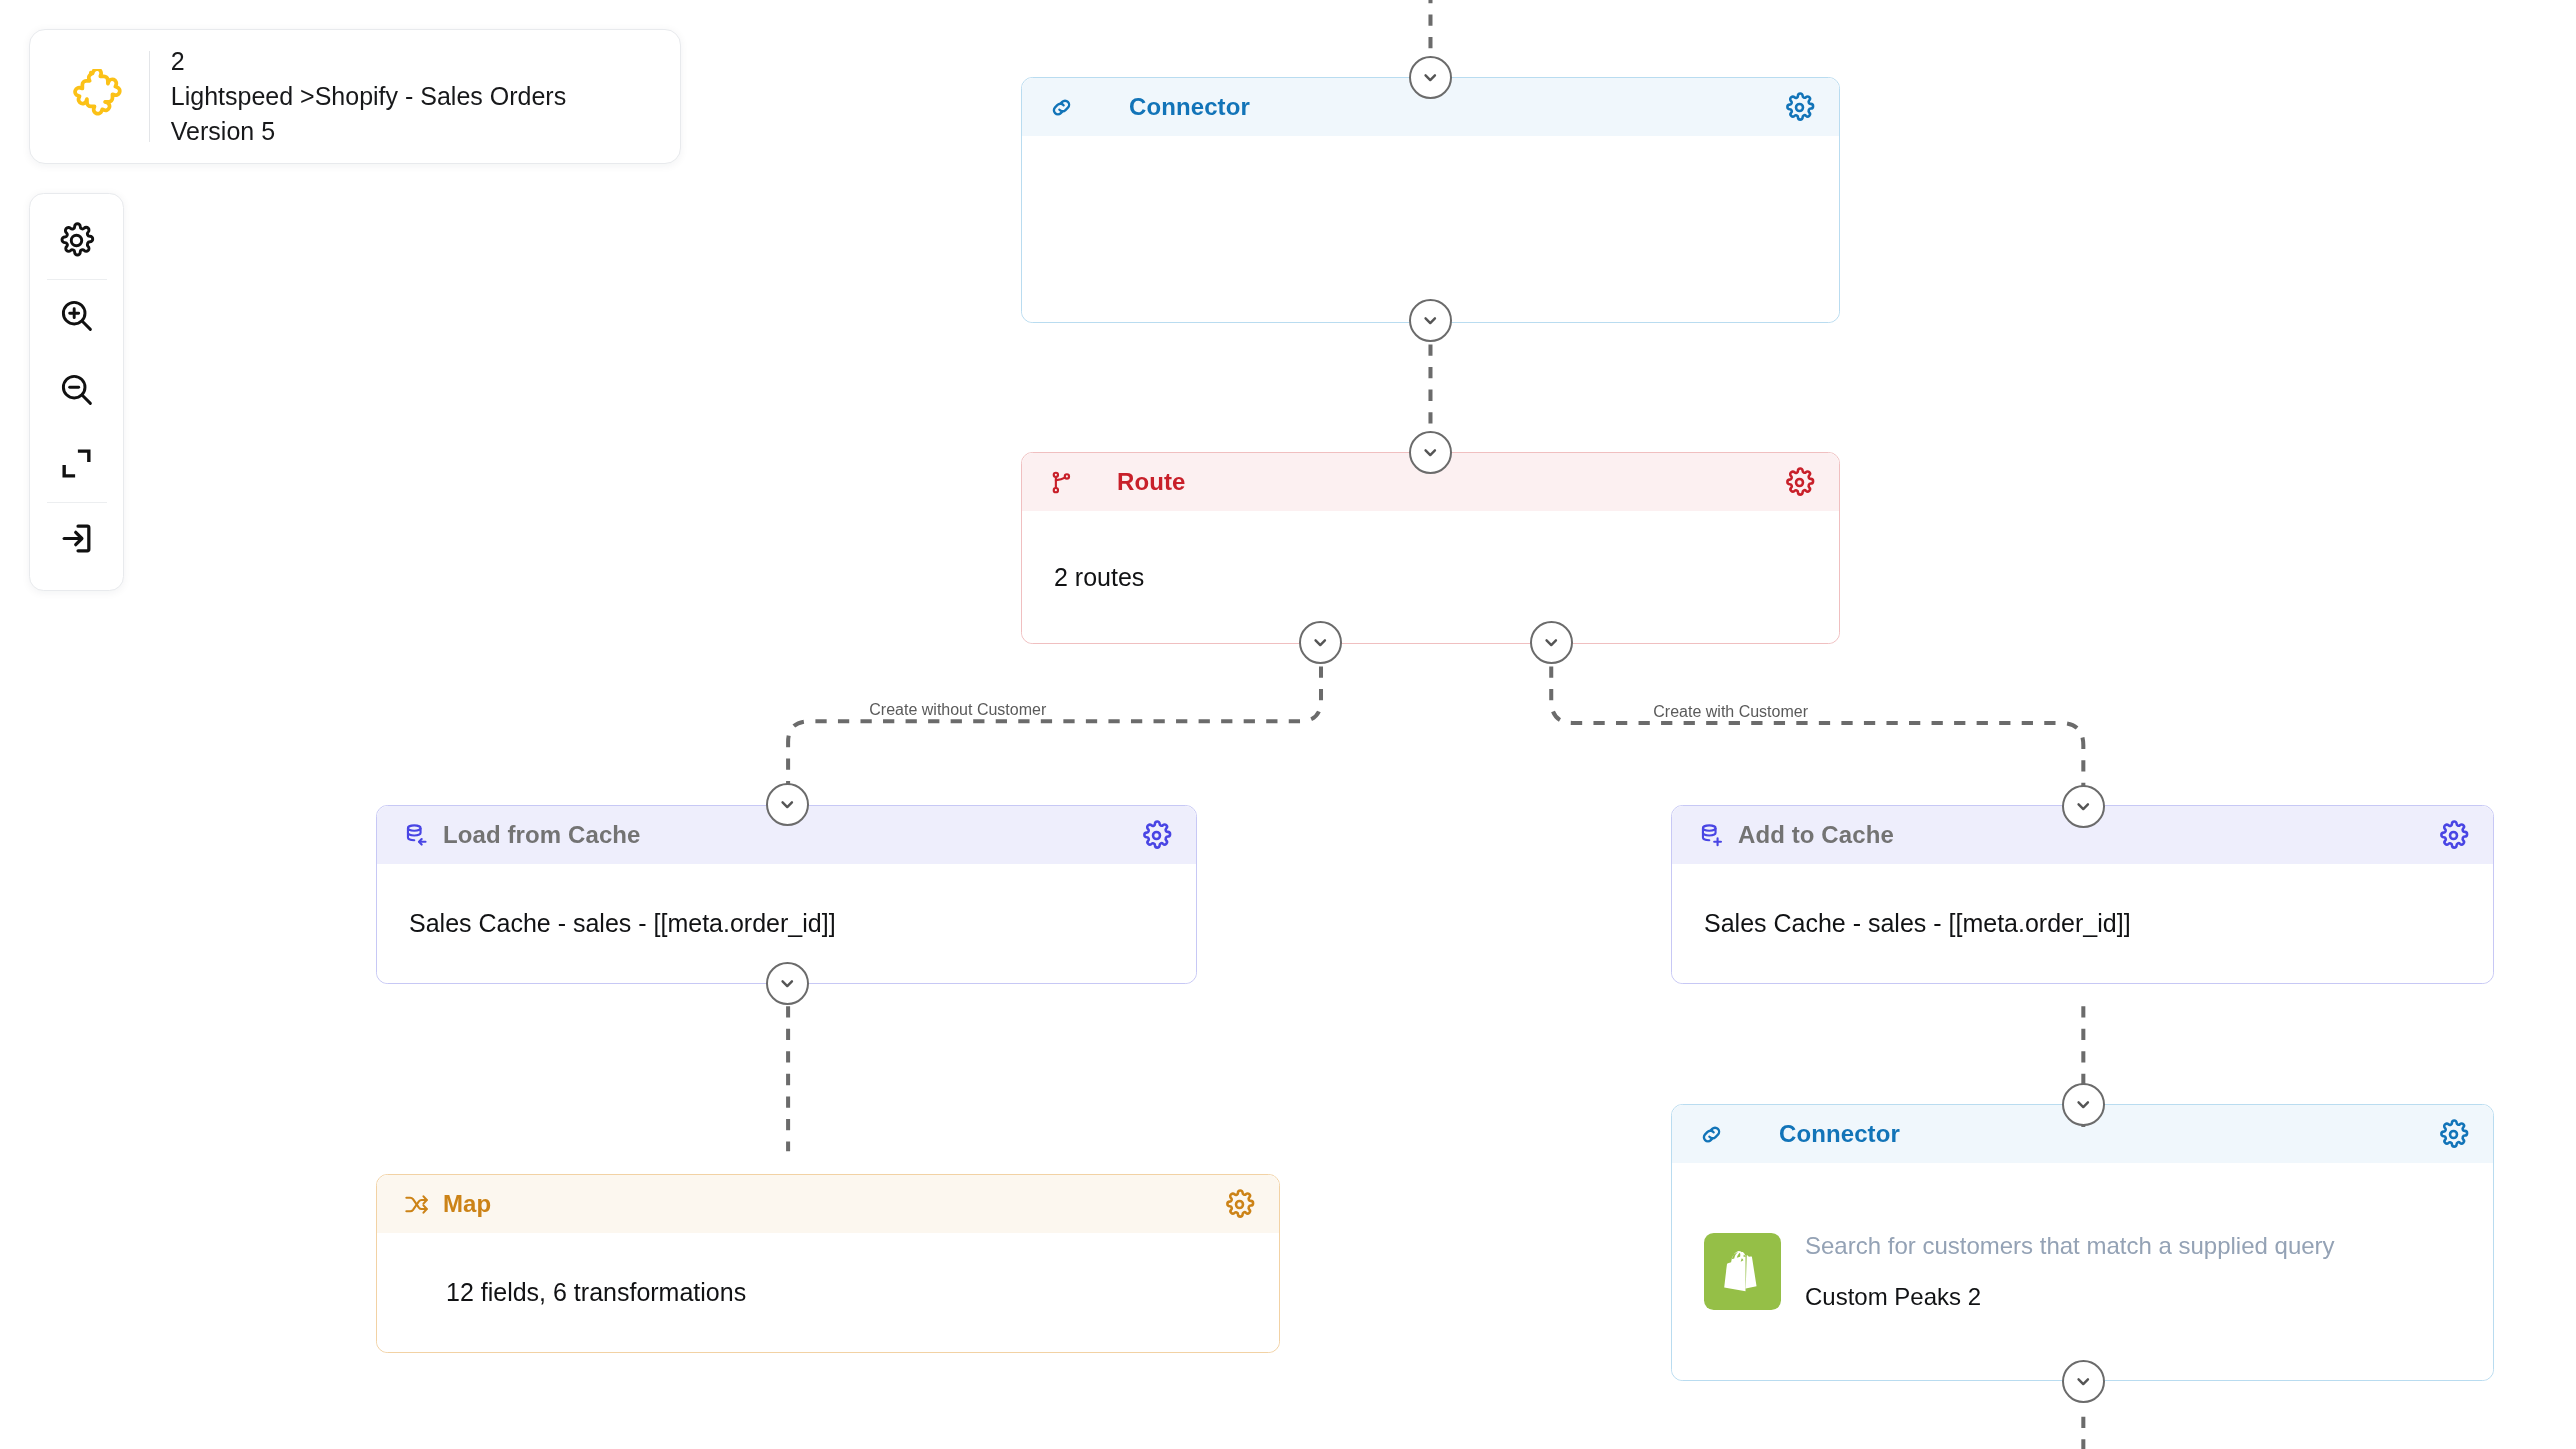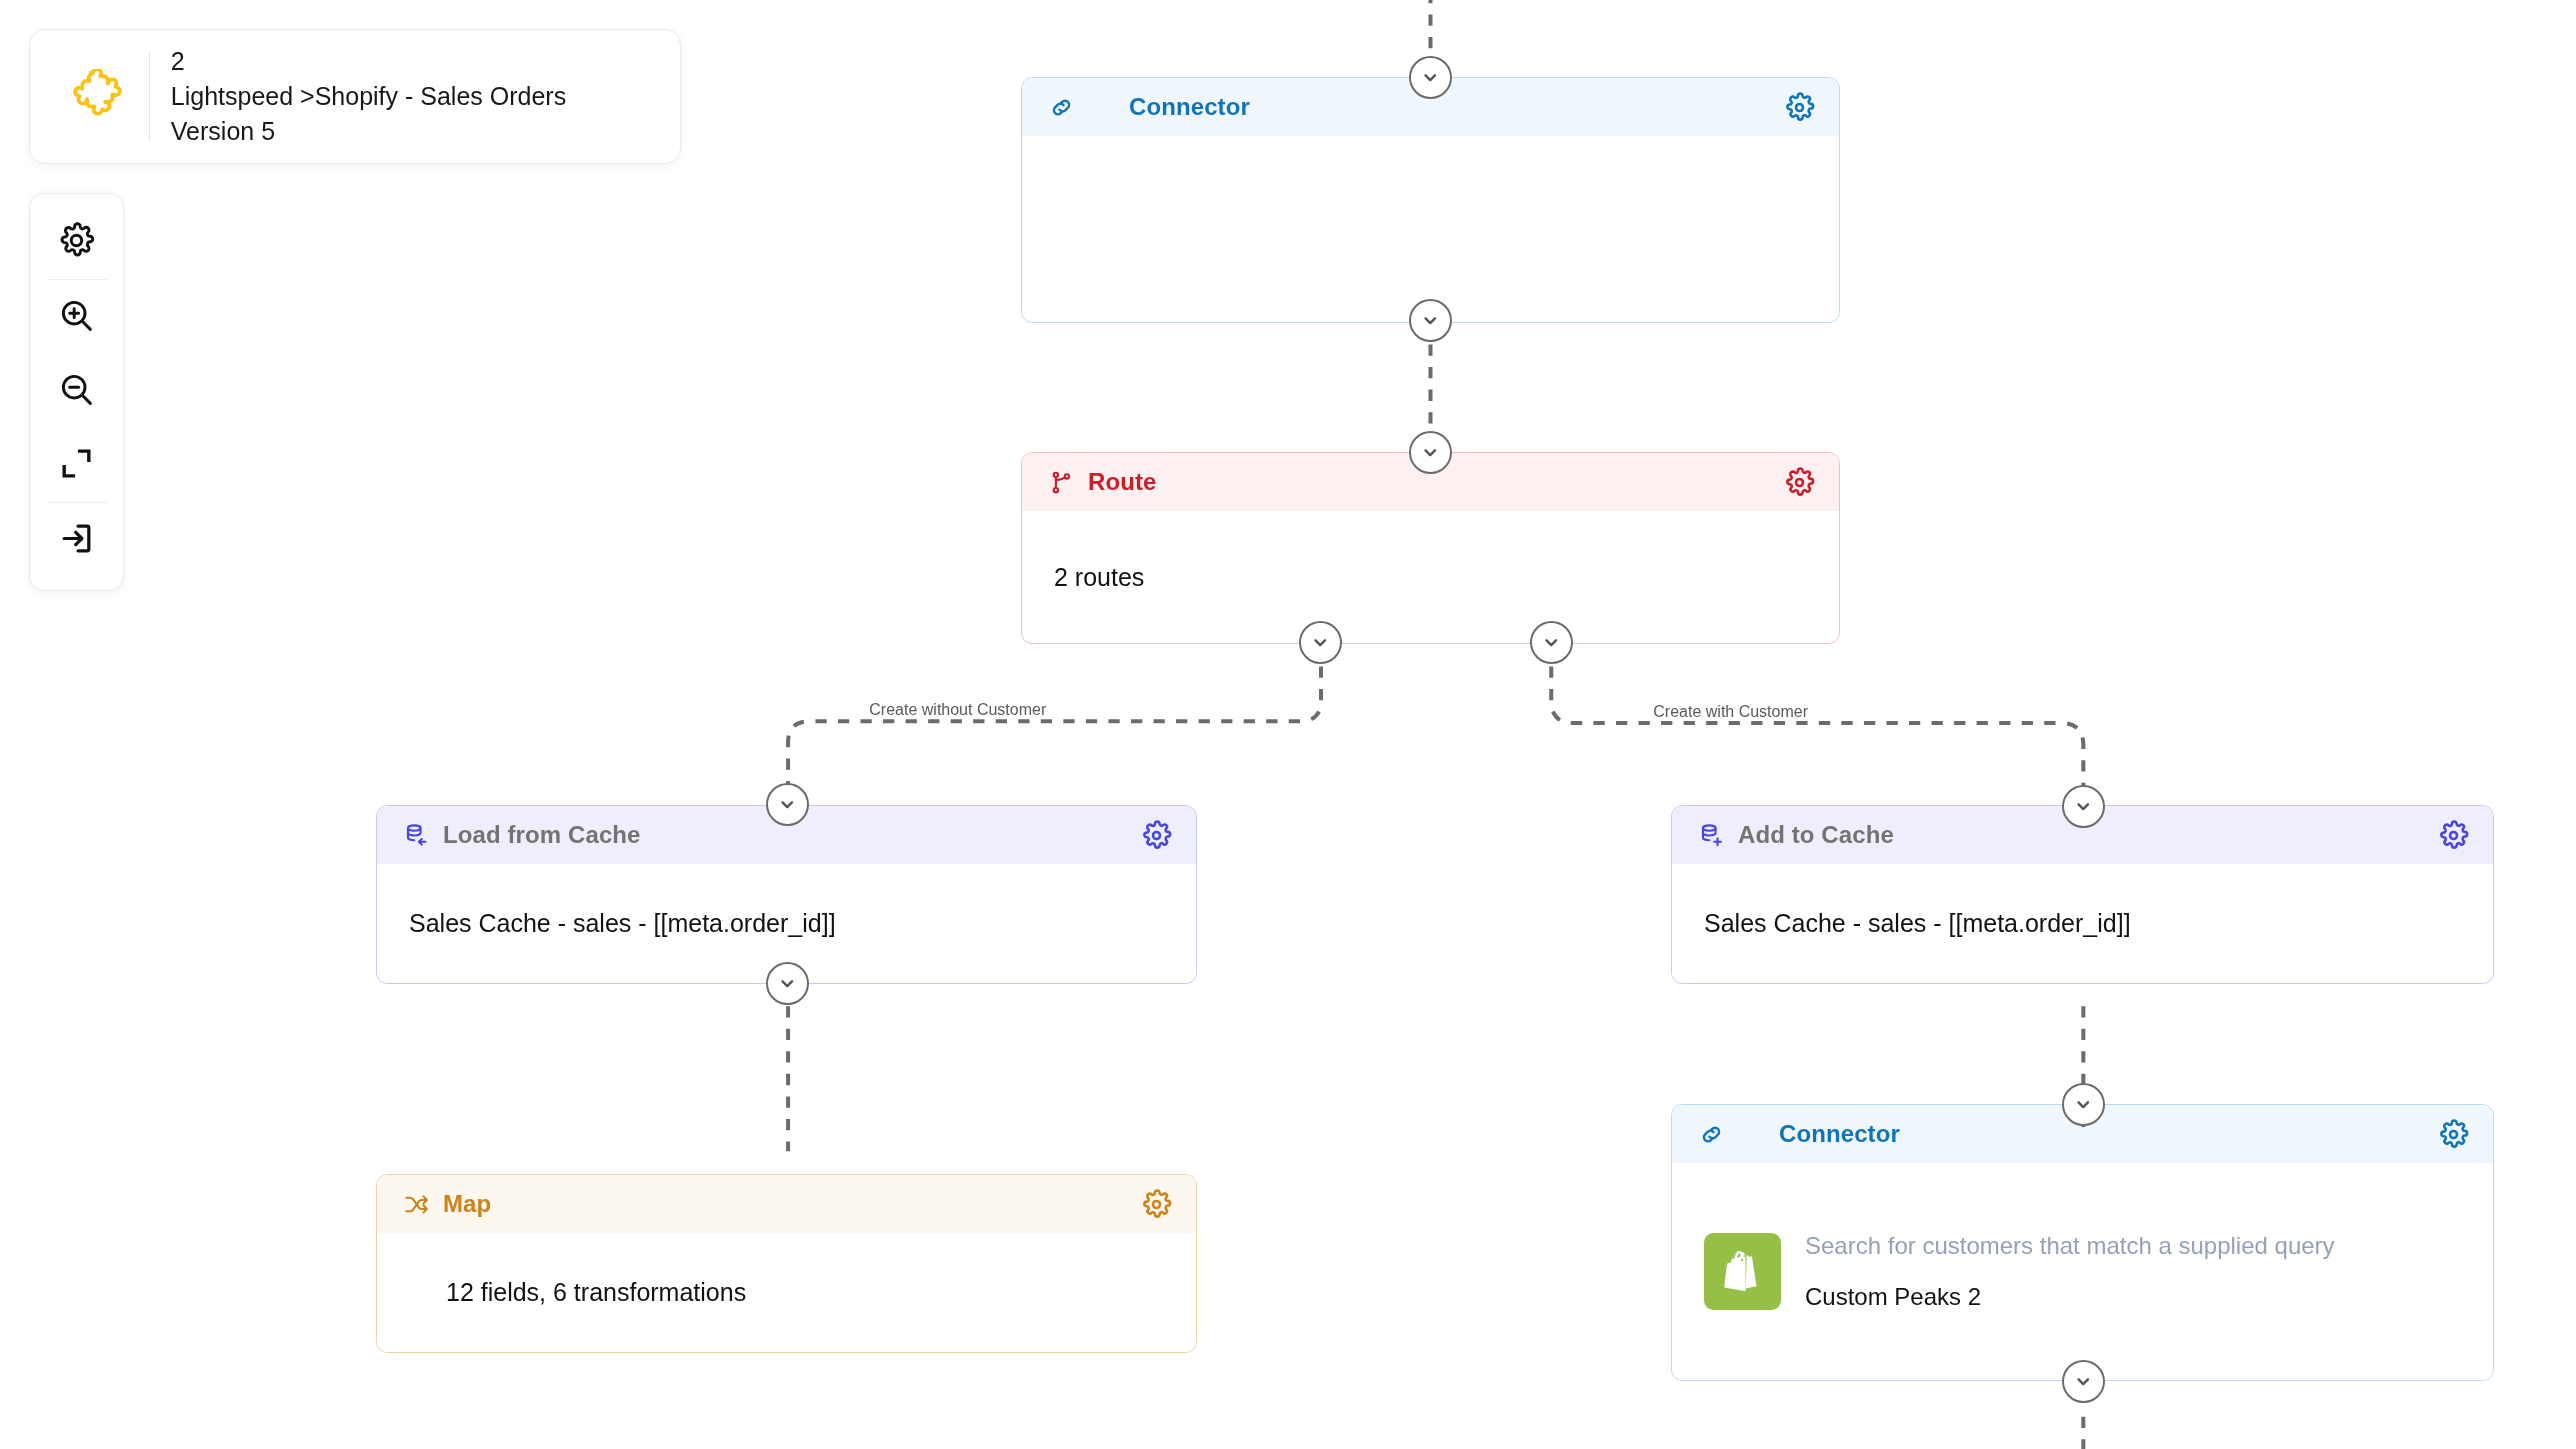--- a/index.html
+++ b/index.html
@@ -92,21 +92,21 @@
   .conn-txt { display: flex; flex-direction: column; }
   .conn-sub { font-size: 24px; color: #94a2b5; line-height: 34px; font-weight: 400; }
   .conn-name { font-size: 24px; color: #111214; line-height: 34px; font-weight: 400; }
 
   
   .t-connector { border: 1.6px solid #b9dcf0; }
   .t-connector .node-head { background: #f0f7fc; }
   .t-connector .node-title { color: #1274b8; margin-left: 41px; }
   
   .t-route { border: 1.6px solid #f0bfc0; }
-  .t-route .node-head { background: #fcf0f1; }
+  .t-route .node-head { background: #fcf0f1; gap: 29px; }
   .t-route .node-title { color: #c8202a; }
   
   .t-cache { border: 1.6px solid #c7c8f5; }
   .t-cache .node-head { background: #eeeefc; }
   .t-cache .node-title { color: #737373; }
   
   .t-map { border: 1.6px solid #f2d2a4; }
   .t-map .node-head { background: #fcf7ef; }
   .t-map .node-title { color: #cc8317; }
 
@@ -322,21 +322,21 @@
     <svg width="22.5" height="22.5" viewBox="0 0 24 24" fill="none">
         <path d="m7 10 5 5 5-5" stroke="#555" stroke-width="2.6" stroke-linecap="round" stroke-linejoin="round"></path>
       </svg>
   </div>
   <div class="chev" style="left:766px; top:962px;">
     <svg width="22.5" height="22.5" viewBox="0 0 24 24" fill="none">
         <path d="m7 10 5 5 5-5" stroke="#555" stroke-width="2.6" stroke-linecap="round" stroke-linejoin="round"></path>
       </svg>
   </div>
 
-  <div class="node t-map" style="left:376px; top:1174px; width:821px; height:179px;">
+  <div class="node t-map" style="left:376px; top:1174px; width:904px; height:179px;">
     <div class="node-inner">
       <div class="node-head">
         <span class="hicon">
           <svg width="27" height="27" viewBox="0 0 24 24" fill="none">
             <path d="M3 6h3.4c1 0 1.9.5 2.5 1.3l5.2 7.4c.6.8 1.5 1.3 2.5 1.3H21" stroke="#cc8317" stroke-width="1.9" stroke-linecap="round"></path>
             <path d="M3 18h3.4c1 0 1.9-.5 2.5-1.3l5.2-7.4c.6-.8 1.5-1.3 2.5-1.3H21" stroke="#cc8317" stroke-width="1.9" stroke-linecap="round"></path>
             <path d="m18.2 4.8 2.9 3.2-2.9 3.2" stroke="#cc8317" stroke-width="1.9" stroke-linecap="round" stroke-linejoin="round"></path>
             <path d="m18.2 12.8 2.9 3.2-2.9 3.2" stroke="#cc8317" stroke-width="1.9" stroke-linecap="round" stroke-linejoin="round"></path>
           </svg>
         </span>

